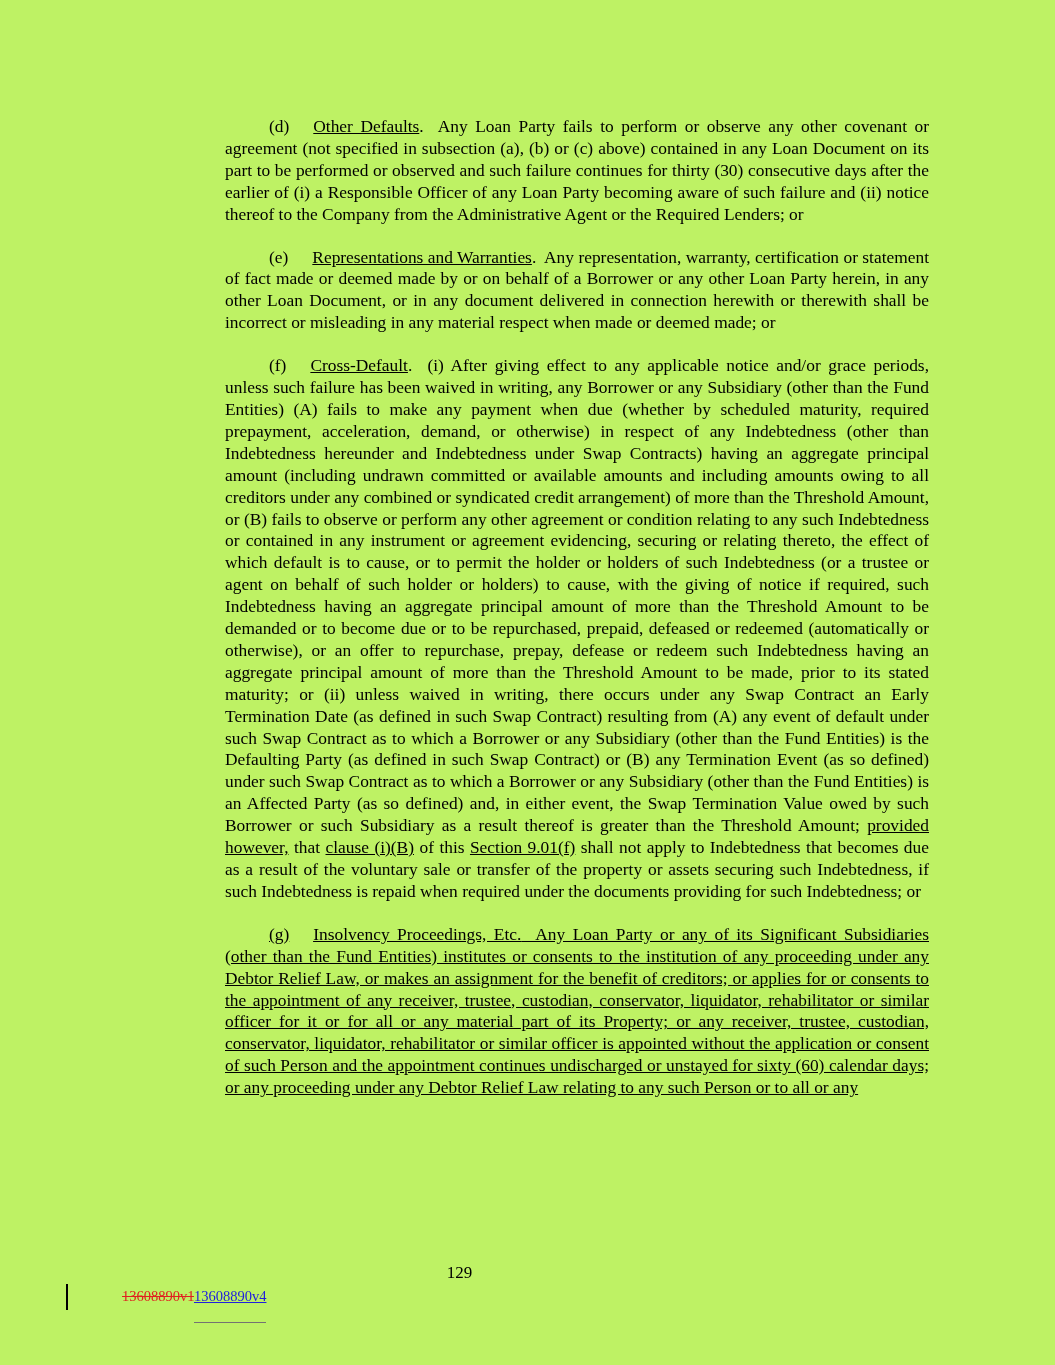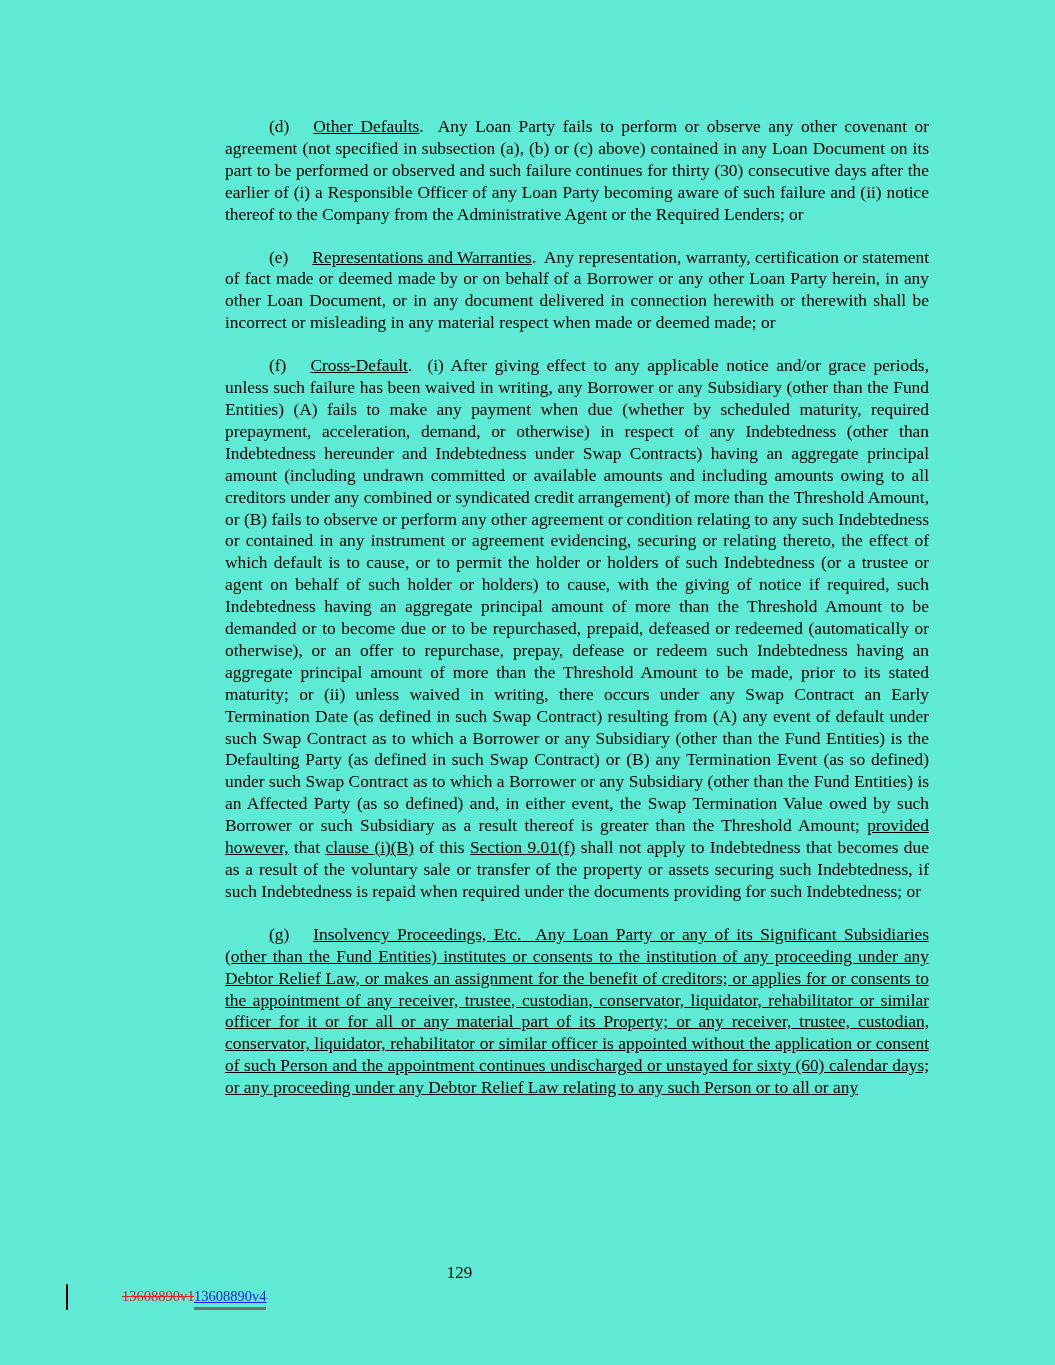--- a/index.html
+++ b/index.html
@@ -4,21 +4,21 @@
 <style>
   html, body {
     margin: 0;
     padding: 0;
     background: #ffffff;
   }
   .page {
     position: relative;
     width: 1055px;
     height: 1365px;
-    background: #5eead4;
+    background: #bef264;
     overflow: hidden;
     font-family: "Liberation Serif", serif;
     color: #000000;
   }
   .content {
     position: absolute;
     left: 225px;
     top: 116px;
     width: 704px;
   }
@@ -62,22 +62,22 @@
     line-height: 17px;
     white-space: nowrap;
   }
   .del {
     color: var(--del-color, #e02020);
     text-decoration: line-through;
   }
   .ins {
     color: var(--ins-color, #2020dd);
     text-decoration: underline;
-    border-bottom: 3px solid #737373;
-    padding-bottom: 3px;
+    border-bottom: 1px solid #737373;
+    padding-bottom: 18px;
   }
 </style>
 </head>
 <body>
 
 <div class="page">
 
   <div class="content" id="paragraphs">
       <p class="para"><span class="plabel">(d)</span><span class="ptab"></span><span class="u">Other Defaults</span><span>.&nbsp; Any Loan Party fails to perform or observe any other covenant or agreement (not specified in subsection (a), (b) or (c) above) contained in any Loan Document on its part to be performed or observed and such failure continues for thirty (30) consecutive days after the earlier of (i) a Responsible Officer of any Loan Party becoming aware of such failure and (ii) notice thereof to the Company from the Administrative Agent or the Required Lenders; or</span></p>
       <p class="para"><span class="plabel">(e)</span><span class="ptab"></span><span class="u">Representations and Warranties</span><span>.&nbsp; Any representation, warranty, certification or statement of fact made or deemed made by or on behalf of a Borrower or any other Loan Party herein, in any other Loan Document, or in any document delivered in connection herewith or therewith shall be incorrect or misleading in any material respect when made or deemed made; or</span></p>

